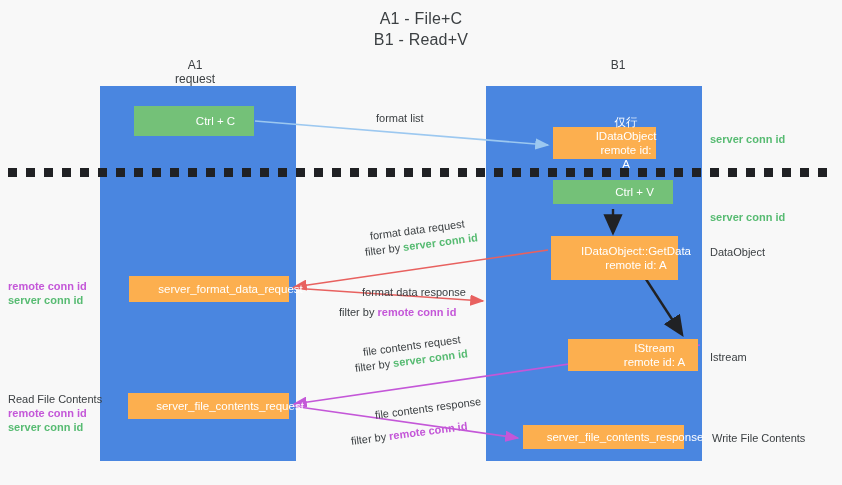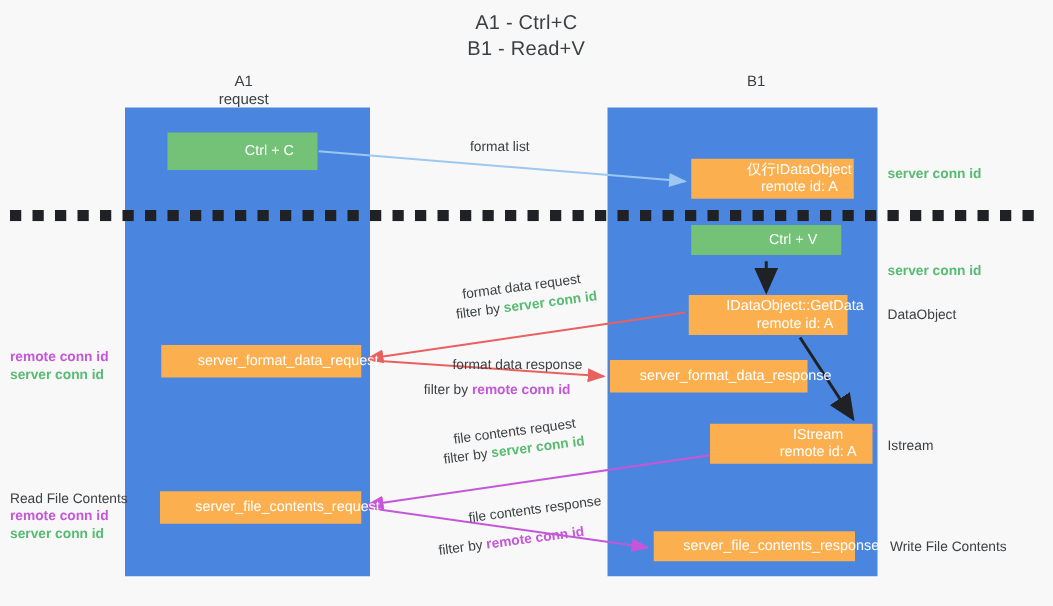--- a/index.html
+++ b/index.html
@@ -34,21 +34,21 @@
   }
 
   
   .col-header {
     text-align: center;
     color: #3c4043;
     font-size: 12px;
     line-height: 14px;
   }
   #header-a1 { left: 120px; top: 58px; width: 150px; }
-  #header-b1 { left: 530px; top: 58px; width: 150px; }
+  #header-b1 { left: 543px; top: 58px; width: 150px; }
 
   
   .lane {
     background: #4a86e0;
     top: 86px;
     height: 375px;
   }
   #lane-a1 { left: 100px; width: 196px; }
   #lane-b1 { left: 486px; width: 216px; }
 
@@ -68,23 +68,23 @@
     font-size: 11.5px;
     line-height: 14px;
     text-align: center;
     box-sizing: border-box;
     padding-left: 43px;
   }
   .node.green  { background: #74c178; }
   .node.orange { background: #fcaf4f; }
 
   #node-ctrl-c        { left: 134px; top: 106px;  width: 120px; height: 30px; }
-  #node-idataobject   { left: 553px; top: 127px;  width: 130px; height: 32px; }
+  #node-idataobject   { left: 553px; top: 127px;  width: 103px; height: 32px; }
   #node-ctrl-v        { left: 553px; top: 180px;  width: 120px; height: 24px; }
-  #node-getdata       { left: 551px; top: 236px;  width: 127px; height: 32px; }
+  #node-getdata       { left: 551px; top: 236px;  width: 127px; height: 44px; }
   #node-istream       { left: 568px; top: 339px;  width: 130px; height: 32px; }
   #node-fmt-req       { left: 129px; top: 276px;  width: 160px; height: 26px; }
   #node-fmt-resp      { left: 488px; top: 288px;  width: 158px; height: 26px; }
   #node-file-req      { left: 128px; top: 393px;  width: 161px; height: 26px; }
   #node-file-resp     { left: 523px; top: 425px;  width: 161px; height: 24px; }
 
   
   .edge-label {
     color: #3c4043;
     font-size: 11px;
@@ -124,21 +124,21 @@
   #note-right-3   { left: 710px; top: 245px; }
   #note-right-4   { left: 710px; top: 350px; }
   #note-right-5   { left: 712px; top: 431px; }
 </style>
 </head>
 <body>
 
 <div id="stage">
 
   <div class="abs" id="title-block">
-    <div>A1 - Ctrl+C</div>
+    <div>A1 - File+C</div>
     <div>B1 - Read+V</div>
   </div>
 
   <div class="abs col-header" id="header-a1">
     <div>A1</div>
     <div>request</div>
   </div>
   <div class="abs col-header" id="header-b1">
     <div>B1</div>
   </div>
@@ -201,23 +201,20 @@
 
   <div class="abs node orange" id="node-istream">
     <span>IStream</span>
     <span>remote id: A</span>
   </div>
 
   <div class="abs node orange" id="node-fmt-req">
     <span>server_format_data_request</span>
   </div>
 
-  <div class="abs node orange" id="node-fmt-resp">
-    <span>server_format_data_response</span>
-  </div>
 
   <div class="abs node orange" id="node-file-req">
     <span>server_file_contents_request</span>
   </div>
 
   <div class="abs node orange" id="node-file-resp">
     <span>server_file_contents_response</span>
   </div>
 
   <div class="abs edge-label" id="lbl-format-list">

